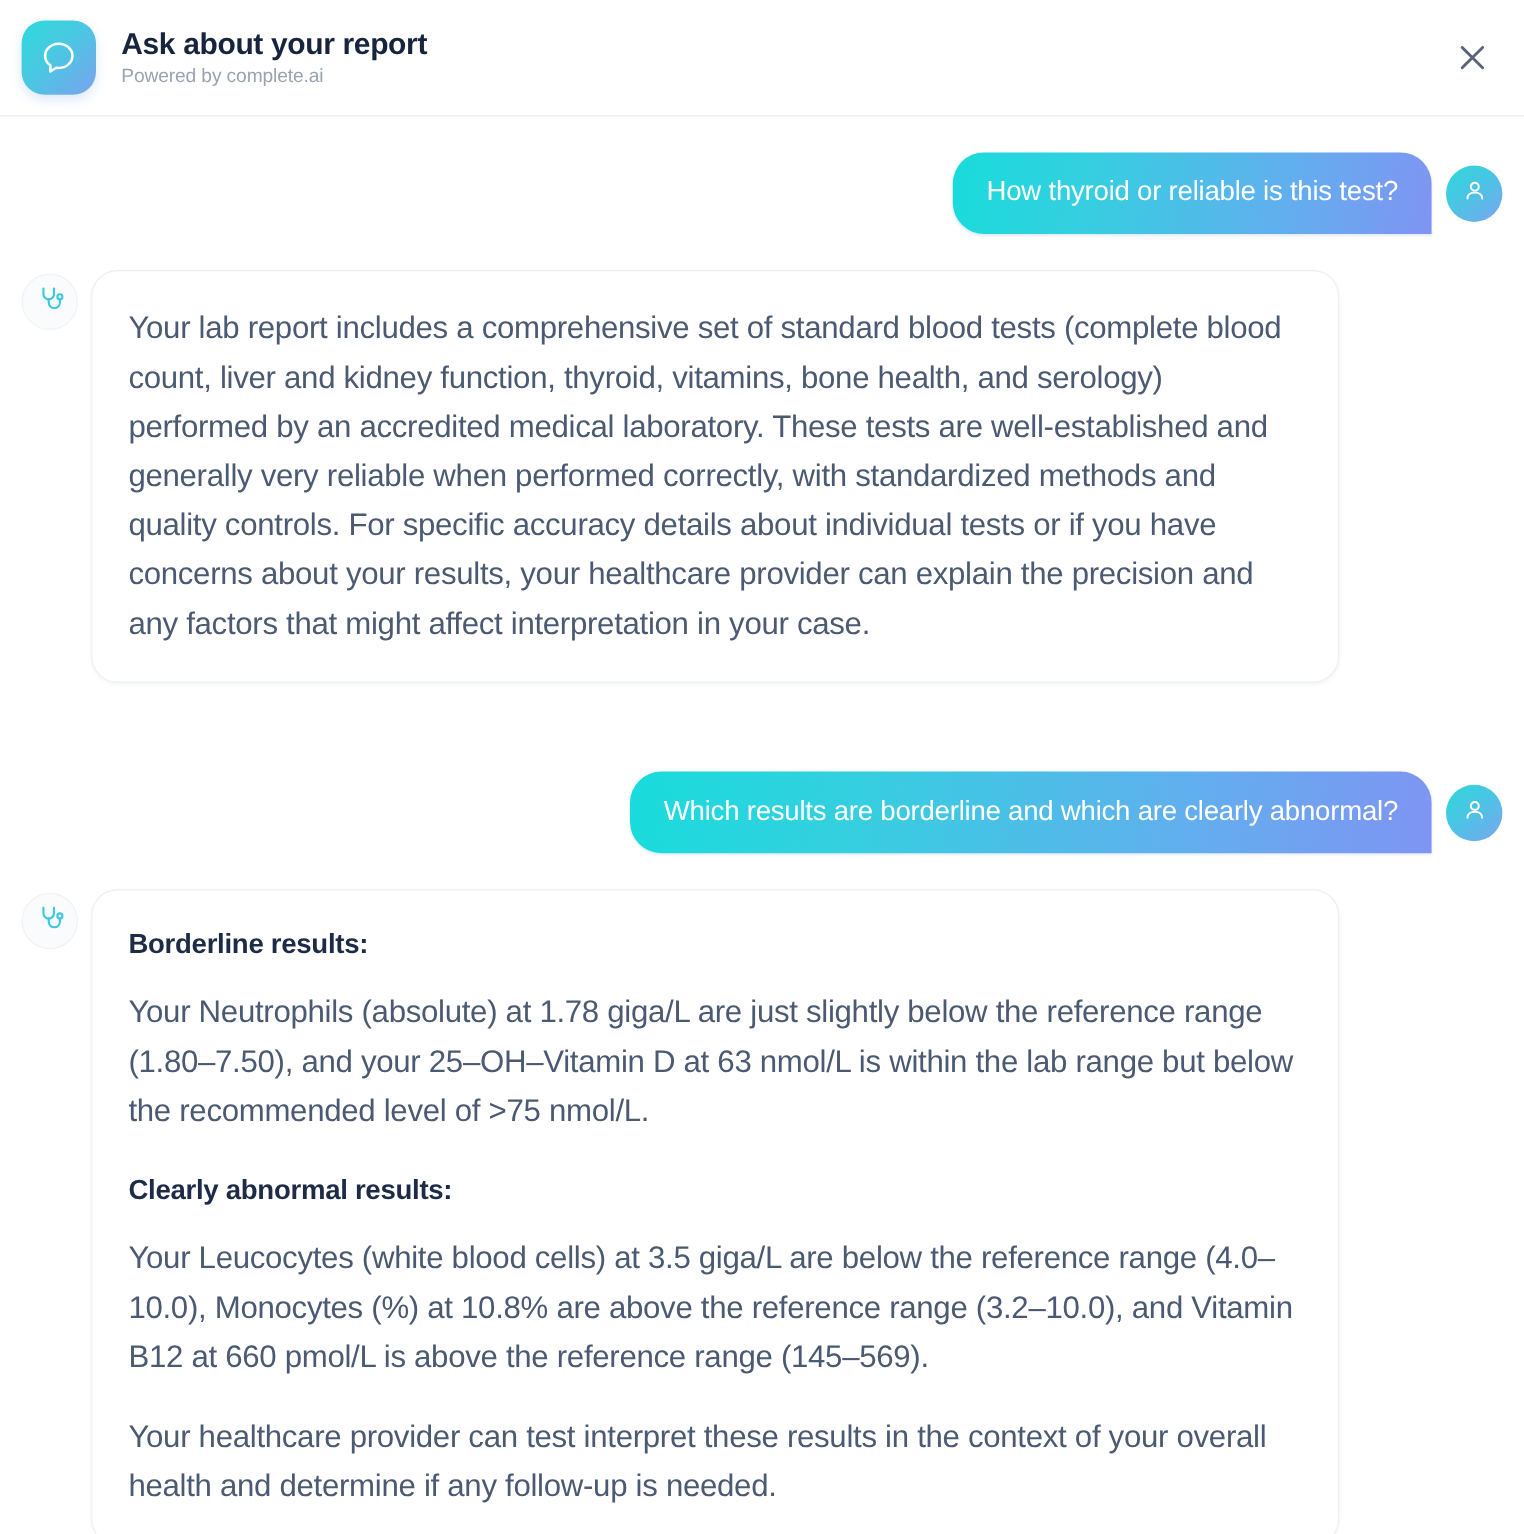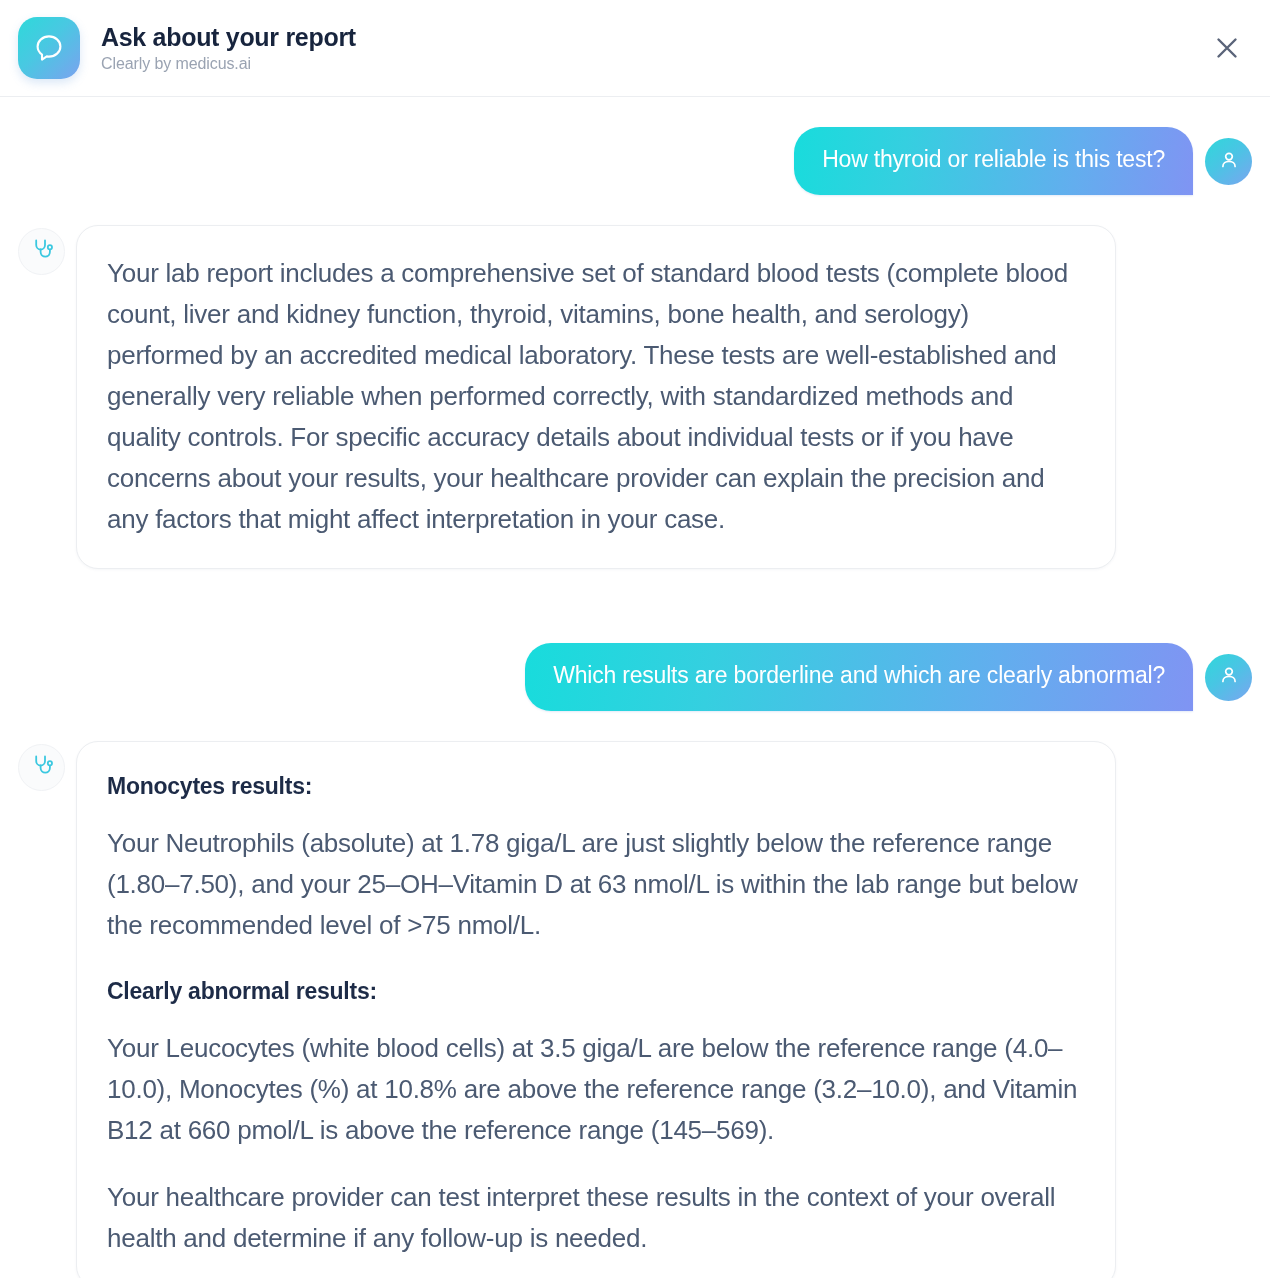--- a/index.html
+++ b/index.html
@@ -174,21 +174,21 @@
   <div class="header">
 
     <div class="brand-logo">
       <svg width="34" height="34" viewBox="0 0 34 34" fill="none" xmlns="http://www.w3.org/2000/svg" aria-hidden="true">
         <path d="M17 5.4c-6.3 0-11.4 4.5-11.4 10.1 0 3.2 1.7 6.1 4.4 8v5.1l4.8-3.2c0.7 0.1 1.4 0.2 2.2 0.2 6.3 0 11.4-4.5 11.4-10.1S23.3 5.4 17 5.4z" stroke="#ffffff" stroke-width="2.1" stroke-linejoin="round" fill="none"></path>
       </svg>
     </div>
 
     <div class="brand-text">
       <div class="brand-title">Ask about your report</div>
-      <div class="brand-sub">Clearly by medicus.ai</div>
+      <div class="brand-sub">Powered by complete.ai</div>
     </div>
 
     <button class="close-btn">
       <span>
         <svg width="26" height="26" viewBox="0 0 26 26" aria-hidden="true">
           <path d="M4.5 4.5 L21.5 21.5 M21.5 4.5 L4.5 21.5" stroke="#5a6479" stroke-width="2.4" stroke-linecap="round"></path>
         </svg>
       </span>
     </button>
   </div>
@@ -238,21 +238,21 @@
       <div class="avatar-bot">
         <span>
           <svg width="24" height="24" viewBox="0 0 24 24" fill="none" aria-hidden="true">
             <path d="M6.2 3.5v4.4c0 2.6 2 4.6 4.4 4.6s4.4-2 4.4-4.6V3.5" stroke="#3bc8e0" stroke-width="1.8" stroke-linecap="round"></path>
             <path d="M10.6 12.5v2.6c0 2.6 2.1 4.6 4.7 4.6s4.6-2 4.6-4.6v-2.2" stroke="#3bc8e0" stroke-width="1.8" stroke-linecap="round"></path>
             <circle cx="19.9" cy="10.3" r="2.1" stroke="#3bc8e0" stroke-width="1.8"></circle>
           </svg>
         </span>
       </div>
       <div class="bot-card">
-        <div class="bot-heading">Monocytes results:</div>
+        <div class="bot-heading">Borderline results:</div>
         <div class="bot-para">Your Neutrophils (absolute) at 1.78 giga/L are just slightly below the reference range (1.80–7.50), and your 25–OH–Vitamin D at 63 nmol/L is within the lab range but below the recommended level of &gt;75 nmol/L.</div>
         <div class="bot-heading">Clearly abnormal results:</div>
         <div class="bot-para">Your Leucocytes (white blood cells) at 3.5 giga/L are below the reference range (4.0–10.0), Monocytes (%) at 10.8% are above the reference range (3.2–10.0), and Vitamin B12 at 660 pmol/L is above the reference range (145–569).</div>
         <div class="bot-para">Your healthcare provider can test interpret these results in the context of your overall health and determine if any follow-up is needed.</div>
       </div>
     </div>
 
   </div>
 </div>
 

